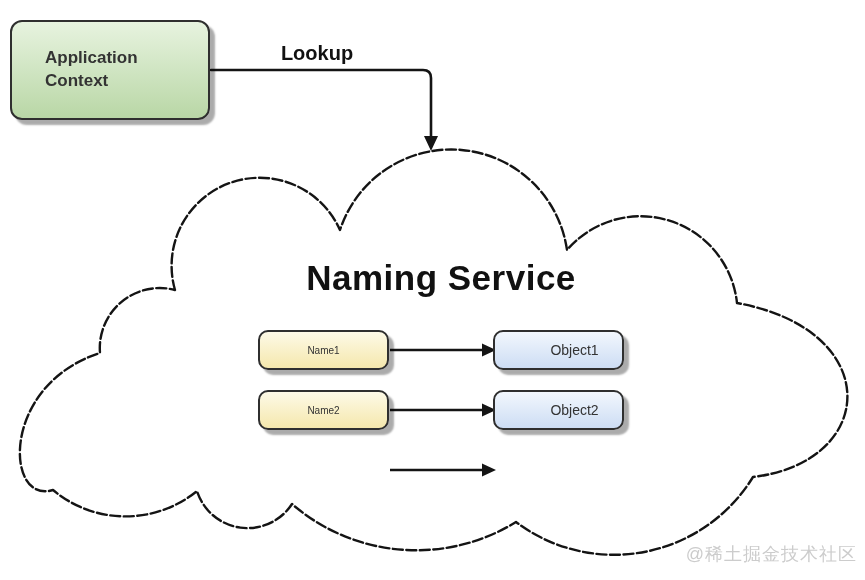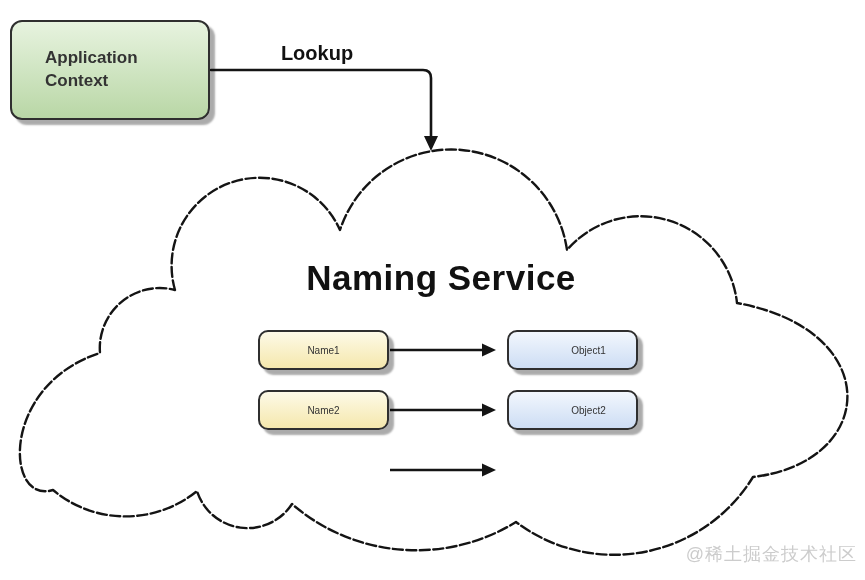--- a/index.html
+++ b/index.html
@@ -20,21 +20,21 @@
     left:10px; top:20px; width:200px; height:100px; border-radius:12px;
     background:linear-gradient(var(--green-top,#e7f3df), var(--green-bottom,#b9d7a6));
     font-size:17px; font-weight:bold; text-align:left; line-height:1.35;
   }
   .app-node .wrap { display:inline-block; max-width:130px; }
   .name-node {
     left:258px; width:131px; height:40px; font-size:10px;
     background:linear-gradient(var(--yellow-top,#fdfae7), var(--yellow-bottom,#f5e8ad));
   }
   .obj-node {
-    left:507px; width:131px; height:40px; font-size:10px;
+    left:493px; width:131px; height:40px; font-size:14px;
     background:linear-gradient(var(--blue-top,#f2f7fd), var(--blue-bottom,#cdddf4));
     padding-left:32px;
   }
   .r1 { top:330px; } .r2 { top:390px; } .r3 { top:450px; }
 
   .lookup-label {
     position:absolute; z-index:1; left:267px; top:42px; width:100px;
     text-align:center; font-size:20px; font-weight:bold; color:#111;
   }
   .cloud-title {

